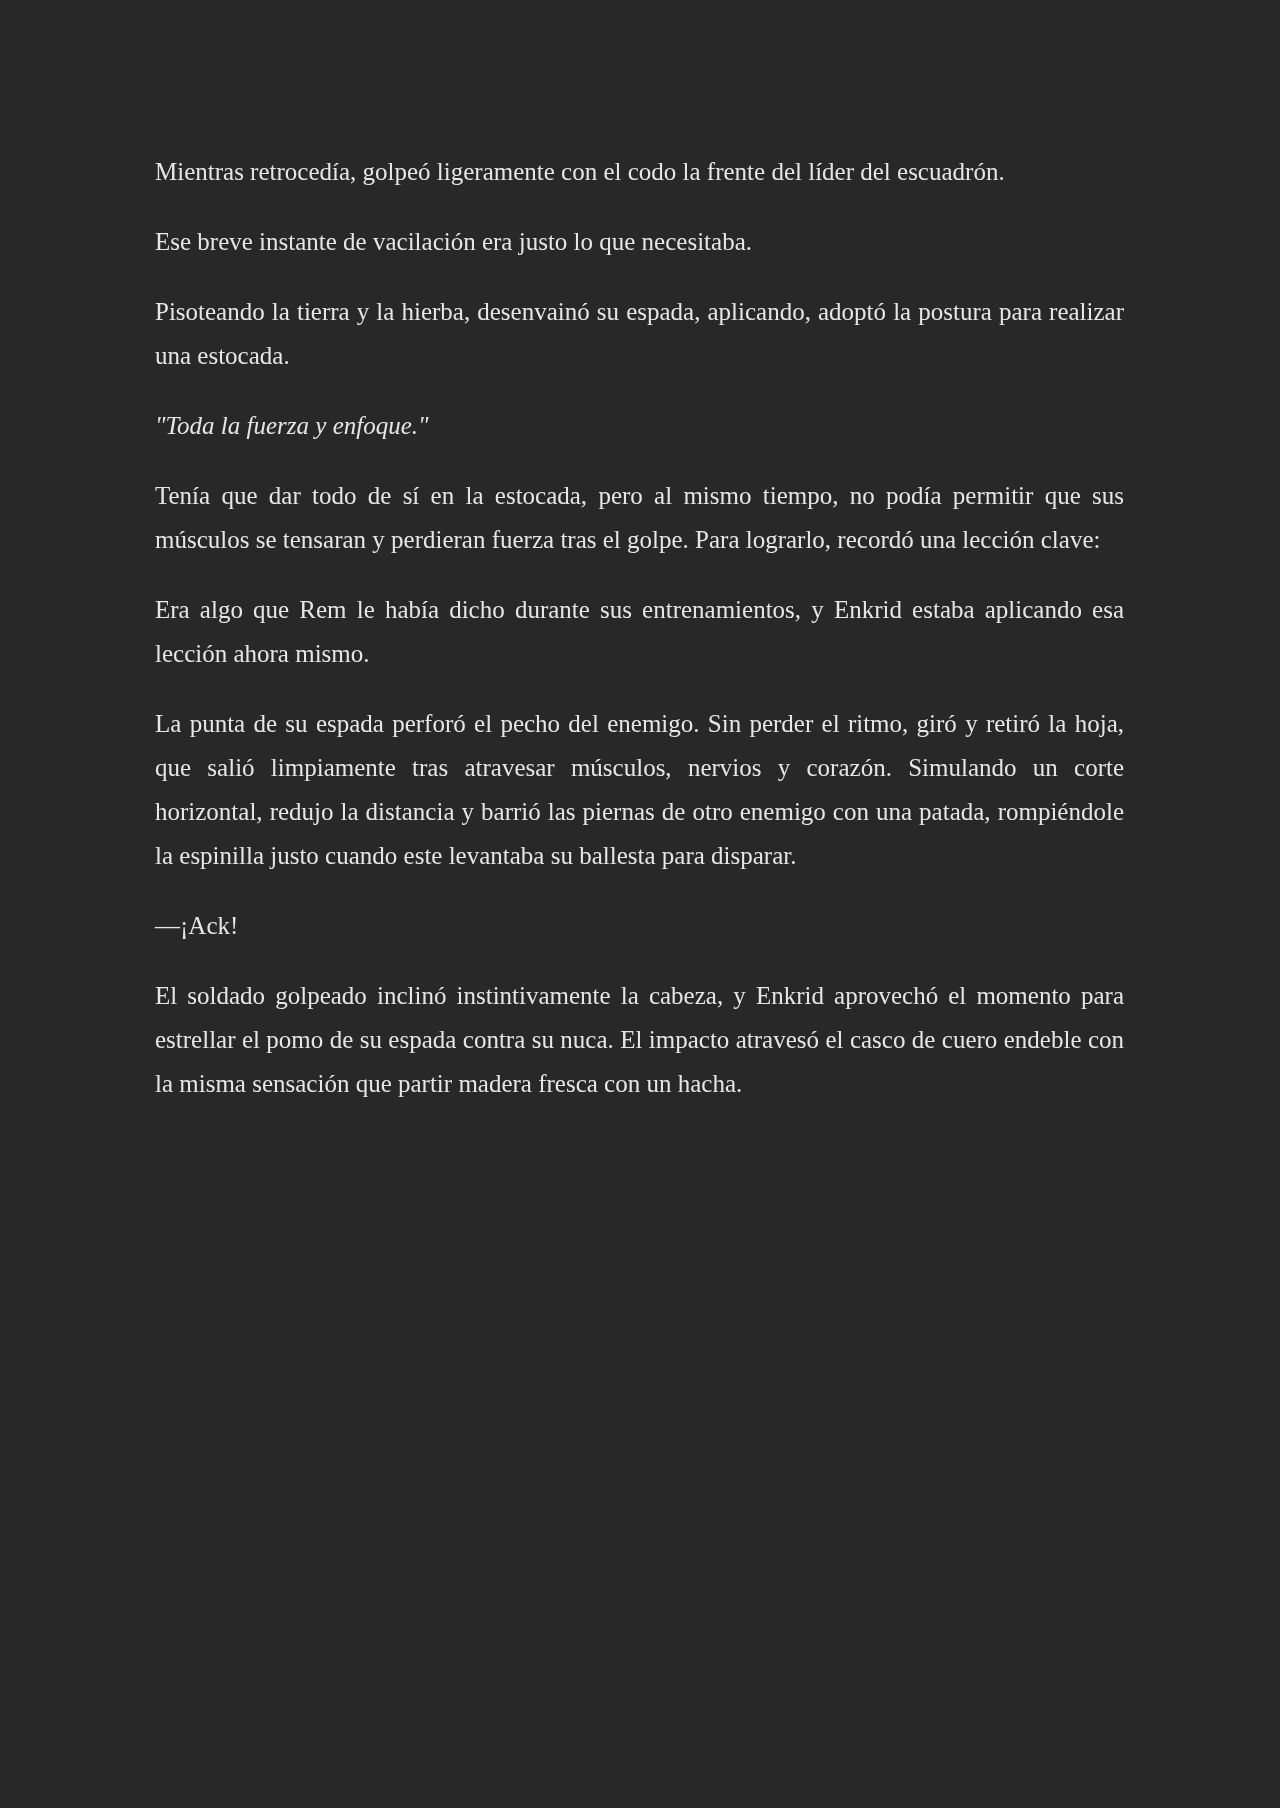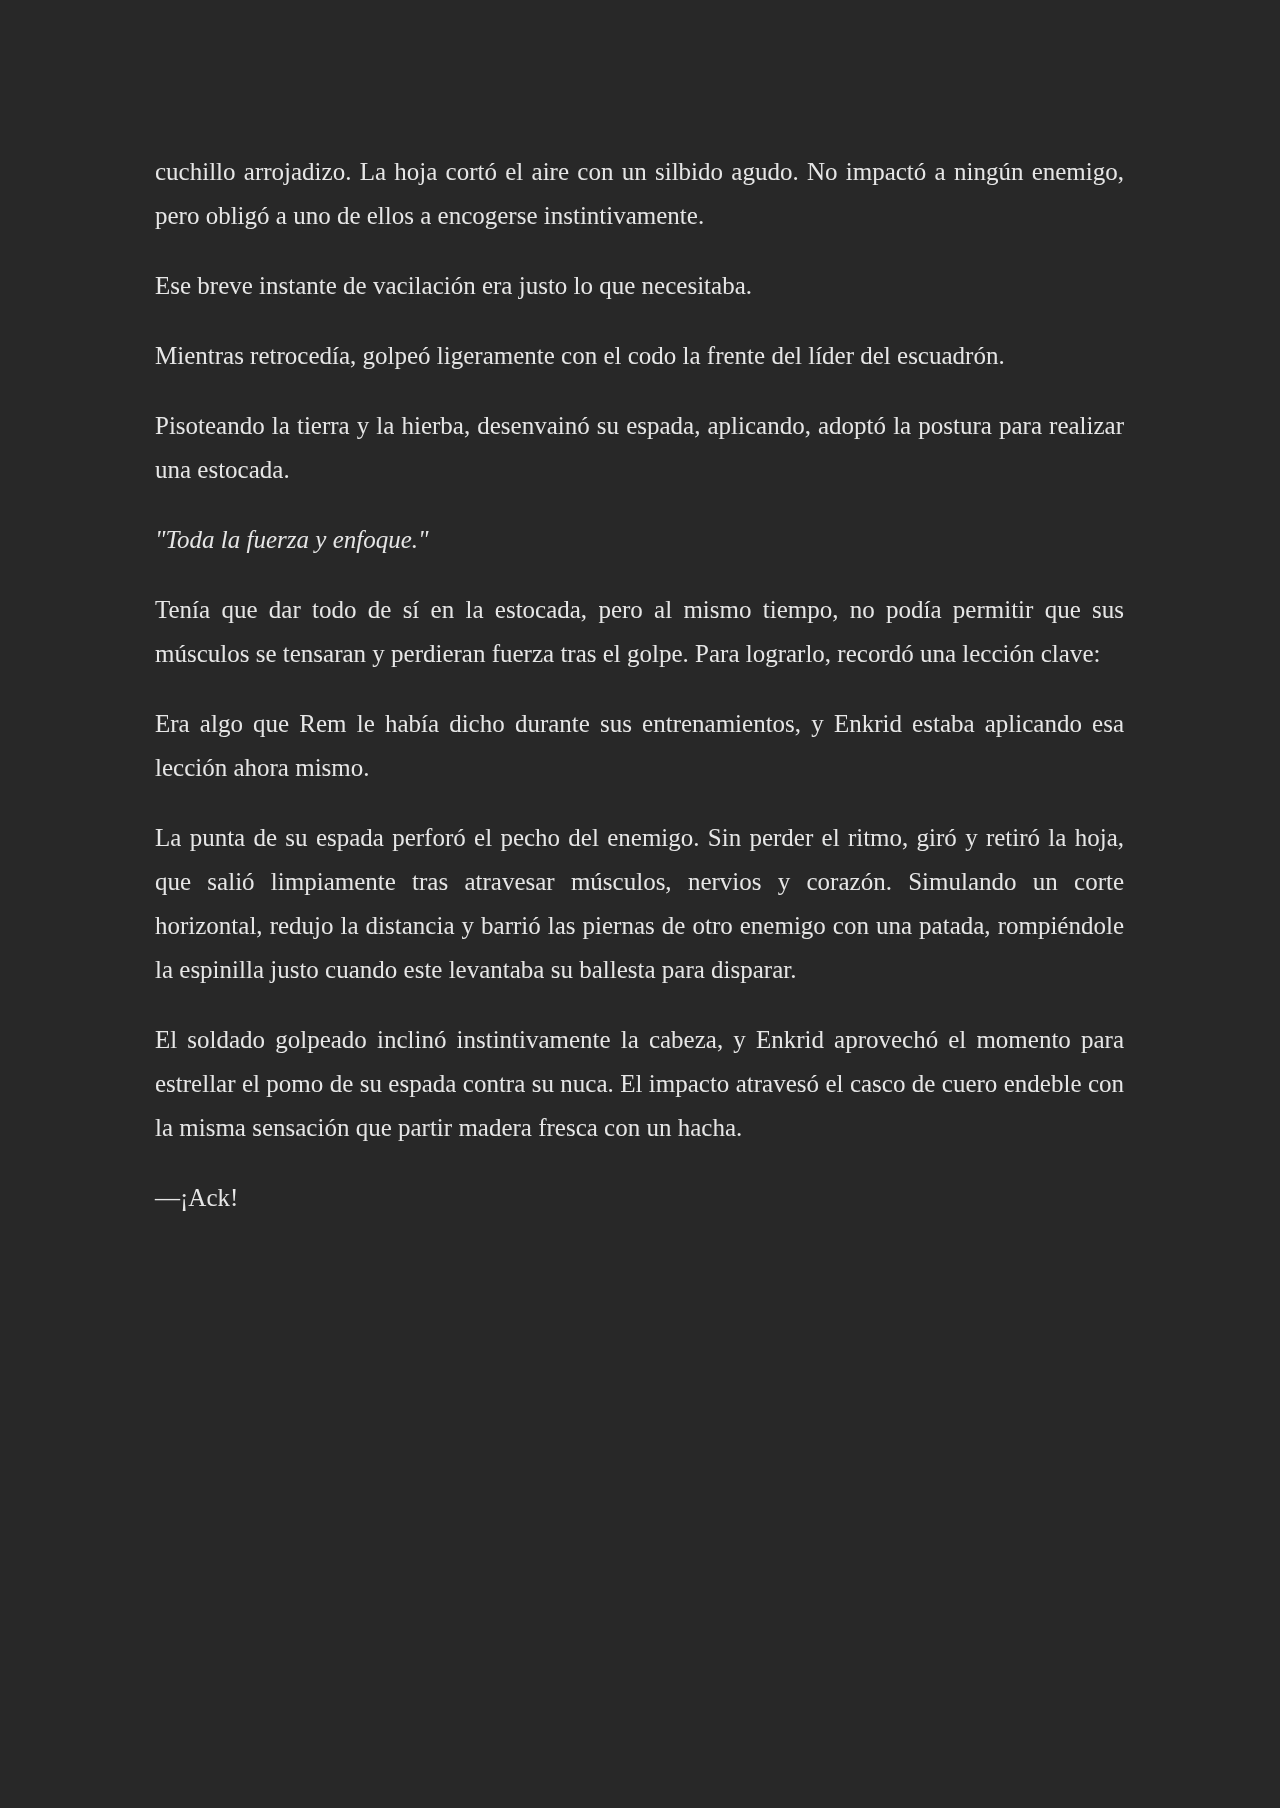--- a/index.html
+++ b/index.html
@@ -27,23 +27,22 @@
       margin: 0 0 26px 0;
     }
     .reader p.italic {
       font-style: italic;
     }
   </style>
 </head>
 <body>
 
 <main class="reader">
-  <p>cuchillo arrojadizo. La hoja cortó el aire con un silbido agudo. No impactó a ningún enemigo, pero obligó a uno de ellos a encogerse instintivamente.</p>
+  <p>Mientras retrocedía, golpeó ligeramente con el codo la frente del líder del escuadrón.</p>
   <p>Ese breve instante de vacilación era justo lo que necesitaba.</p>
-  <p>Mientras retrocedía, golpeó ligeramente con el codo la frente del líder del escuadrón.</p>
   <p>Pisoteando la tierra y la hierba, desenvainó su espada, aplicando, adoptó la postura para realizar una estocada.</p>
   <p class="italic">"Toda la fuerza y enfoque."</p>
   <p>Tenía que dar todo de sí en la estocada, pero al mismo tiempo, no podía permitir que sus músculos se tensaran y perdieran fuerza tras el golpe. Para lograrlo, recordó una lección clave:</p>
   <p>Era algo que Rem le había dicho durante sus entrenamientos, y Enkrid estaba aplicando esa lección ahora mismo.</p>
   <p>La punta de su espada perforó el pecho del enemigo. Sin perder el ritmo, giró y retiró la hoja, que salió limpiamente tras atravesar músculos, nervios y corazón. Simulando un corte horizontal, redujo la distancia y barrió las piernas de otro enemigo con una patada, rompiéndole la espinilla justo cuando este levantaba su ballesta para disparar.</p>
+  <p>—¡Ack!</p>
   <p>El soldado golpeado inclinó instintivamente la cabeza, y Enkrid aprovechó el momento para estrellar el pomo de su espada contra su nuca. El impacto atravesó el casco de cuero endeble con la misma sensación que partir madera fresca con un hacha.</p>
-  <p>—¡Ack!</p>
 </main>
 
 </body></html>

